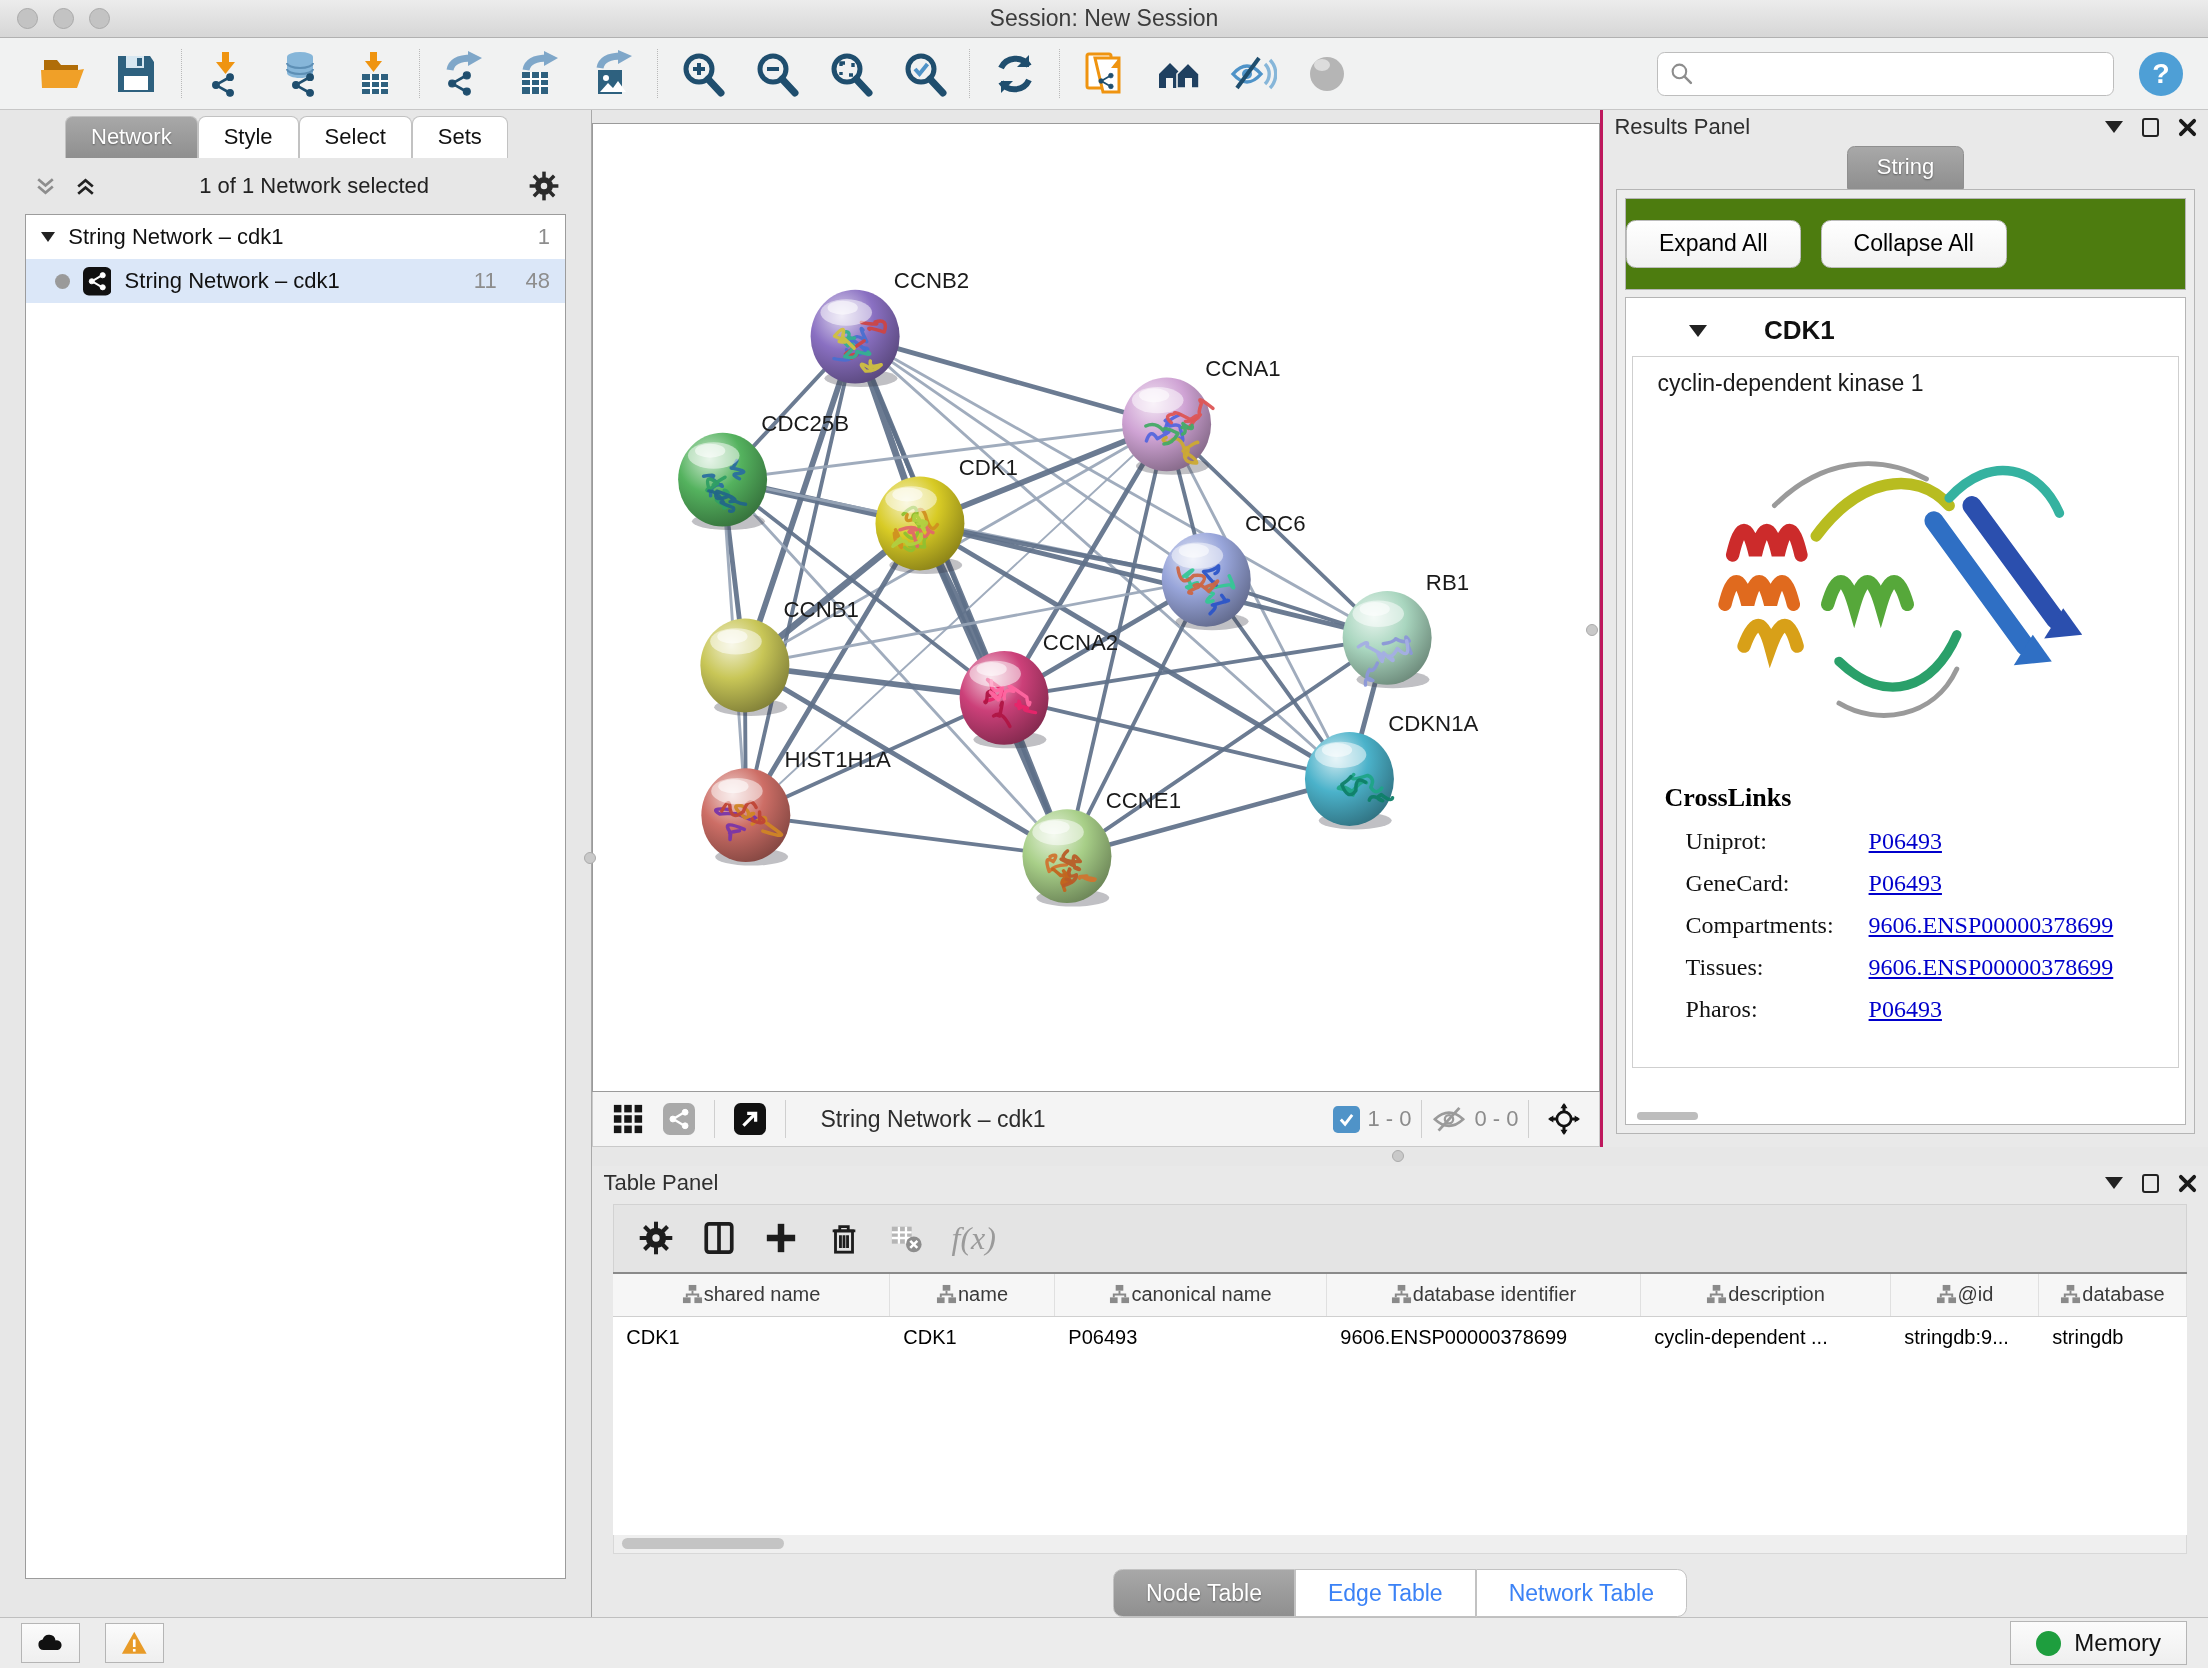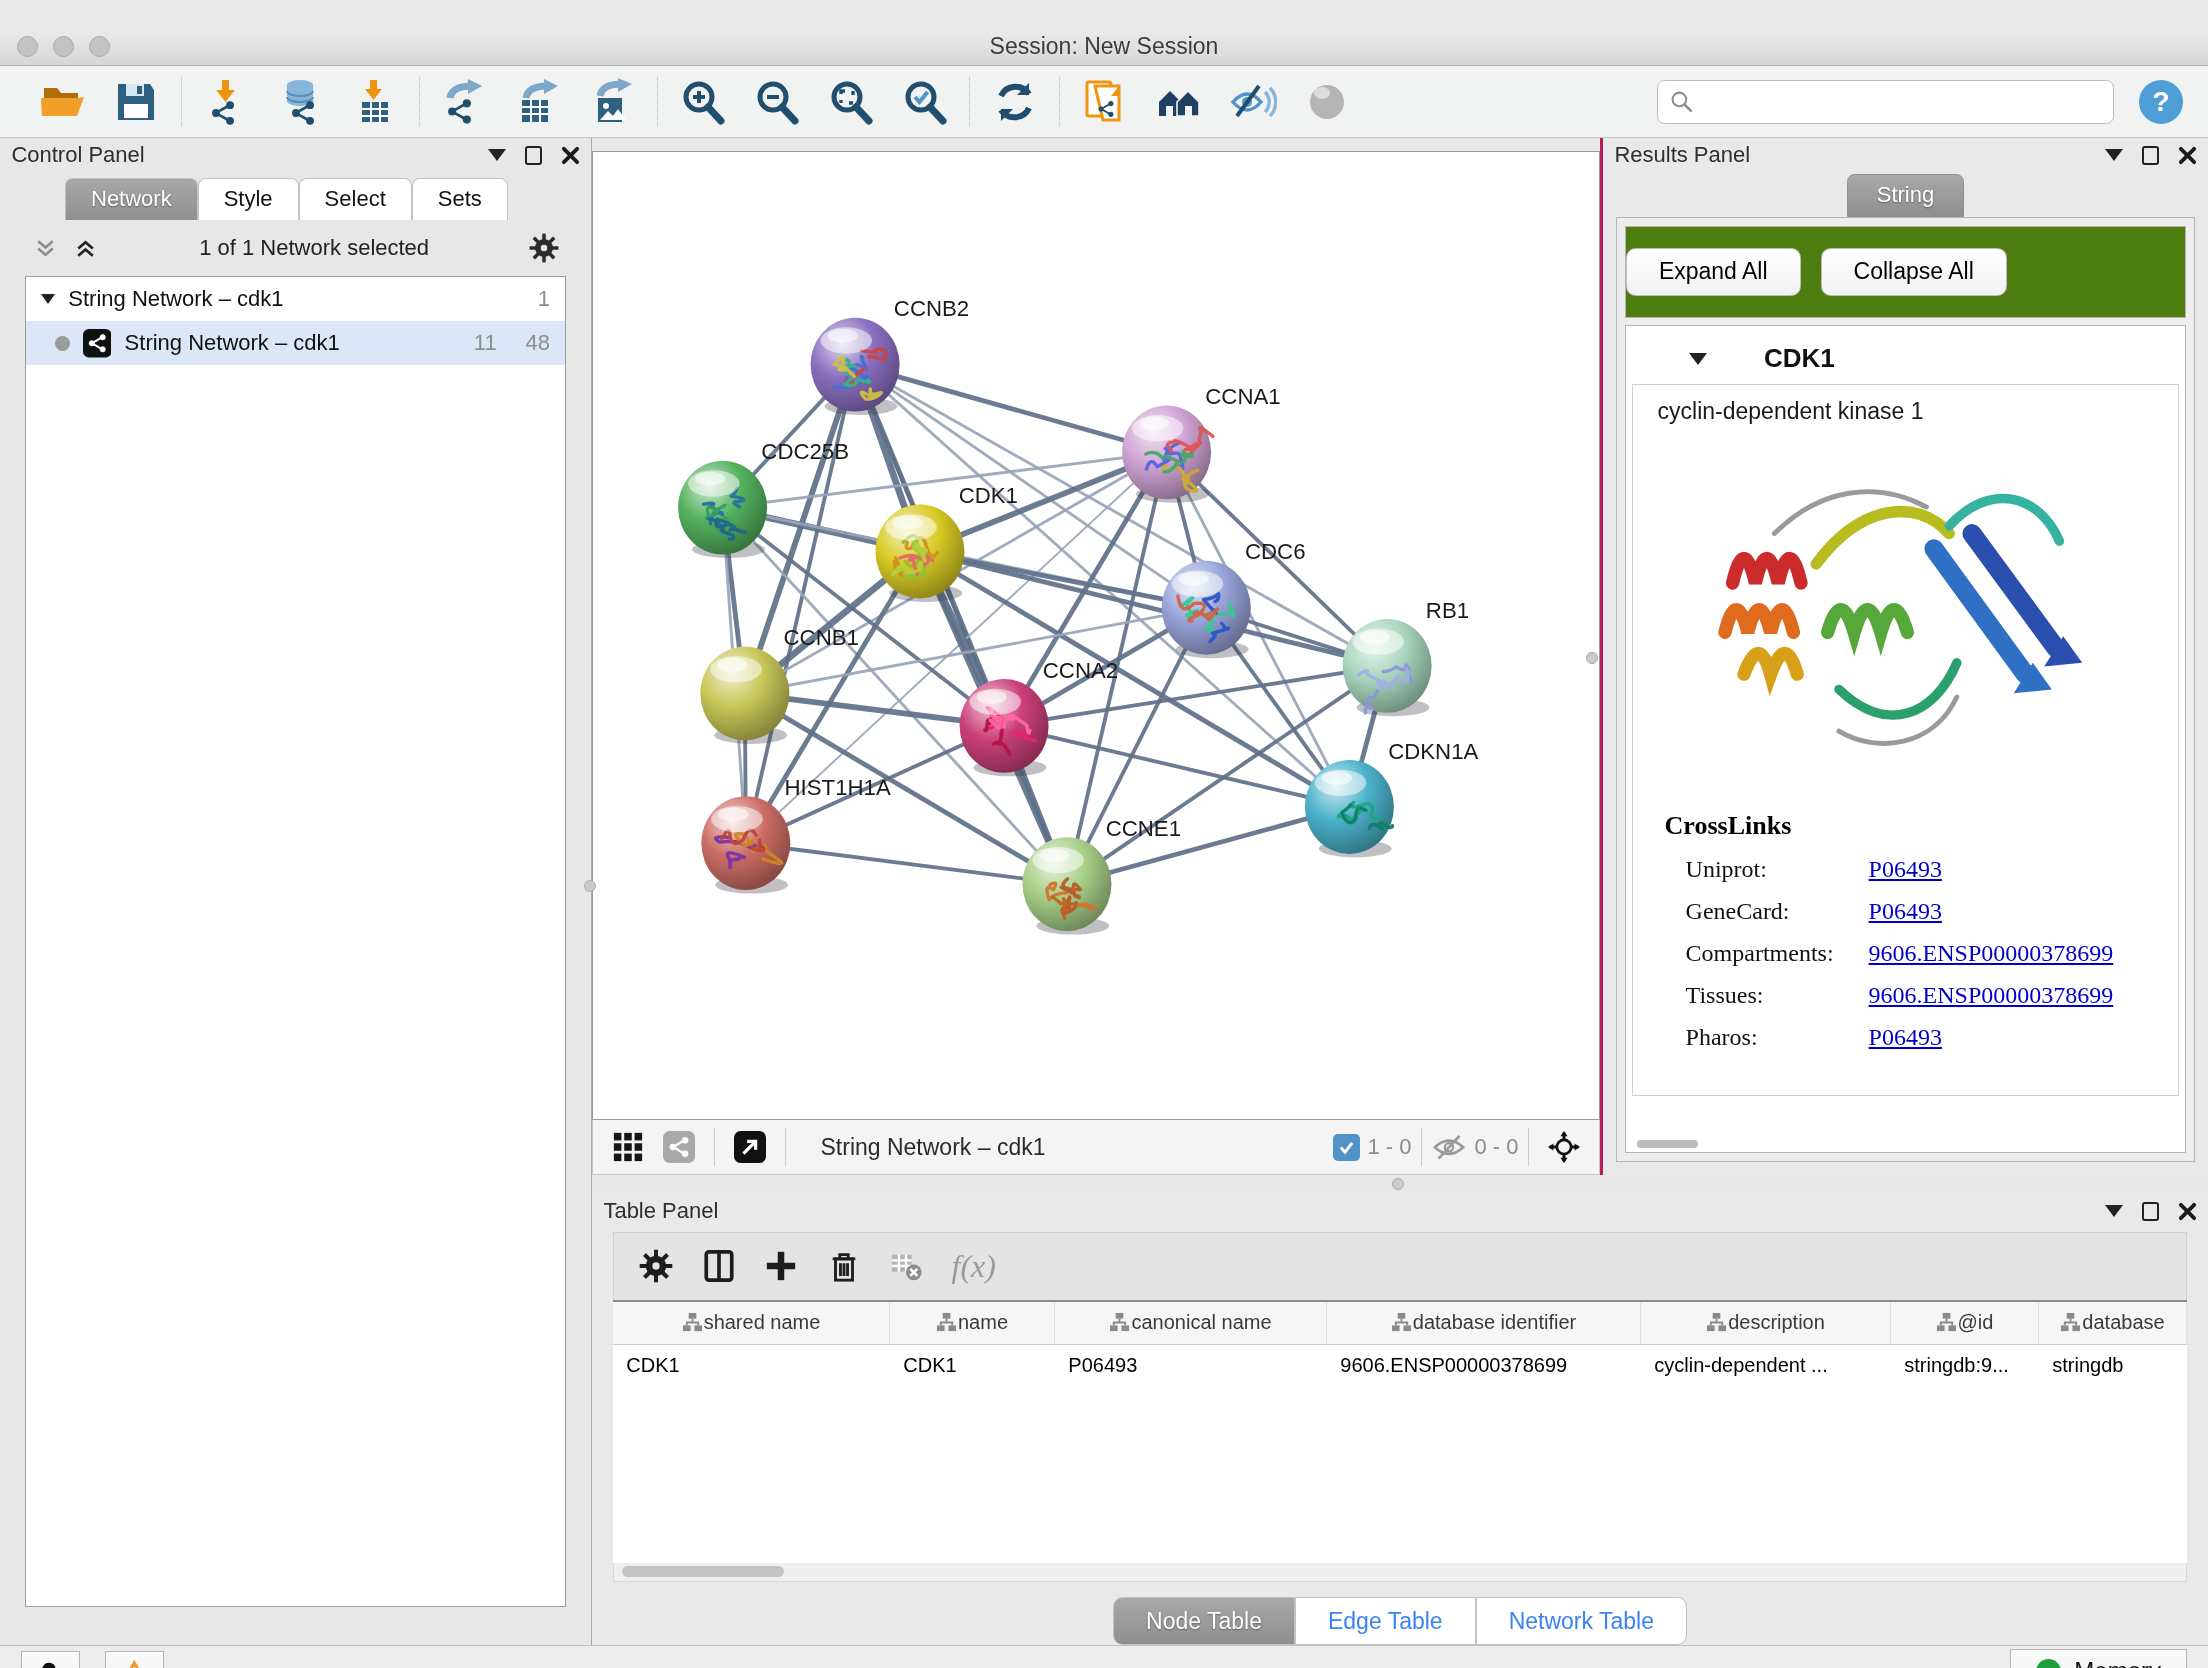--- a/index.html
+++ b/index.html
@@ -1,18 +1,18 @@
 <!DOCTYPE html>
 <html style="font-size:15px"><head>
 <meta charset="utf-8">
 <style>
   * { box-sizing: border-box; margin:0; padding:0; }
   html,body { width:2208px; height:1668px; }
   body { font-family:"Liberation Sans", sans-serif; background:#e9e9e9; overflow:hidden; }
-  .app { position:relative; width:2208px; height:1228px; background:#e9e9e9;margin-top:28px; }
+  .app { position:relative; width:2208px; height:1228px; background:#e9e9e9; }
 
   
   .titlebar { height:38px; background:linear-gradient(#ececec,#d6d6d6); border-bottom:1px solid #b1b1b1;
               display:flex; align-items:center; position:relative; }
   .traffic { display:flex; gap:15px; margin-left:17px; }
   .traffic span { width:21px; height:21px; border-radius:50%; background:#c3c3c3; border:1px solid #a9a9a9; display:block; }
   .wtitle { position:absolute; left:0; right:0; text-align:center; font-size:23px; color:#3c3c3c; }
 
   
   .toolbar { height:72px; background:#f1f2f2; border-bottom:1px solid #c7c7c7; display:flex; align-items:center; padding:0 25px; }
@@ -328,32 +328,20 @@
         <path d="M15 15l6 6" stroke="#8d8d8d" stroke-width="2.4" stroke-linecap="round"></path>
       </svg>
       <input value="" placeholder="" style="">
     </div>
     <button class="helpbtn"><span>?</span></button>
   </div>
 
   <div class="main">
 
     <aside class="control">
-      <div class="panelhead">
-        <span>Control Panel</span>
-        <span class="phicons">
-          <span class="tri-down"></span>
-          <span class="maxbox"></span>
-          <span class="xicon">
-              <svg viewBox="0 0 20 20" stroke="#1a1a1a">
-                <use href="#i-x"></use>
-              </svg>
-            </span>
-        </span>
-      </div>
       <div class="tabs">
         <button class="tab sel">Network</button>
         <button class="tab">Style</button>
         <button class="tab">Select</button>
         <button class="tab">Sets</button>
       </div>
       <div class="summary">
         <span class="chev">
           <svg viewBox="0 0 24 24" fill="none" stroke="#8d8d8d" stroke-width="2.6">
               <path d="M5 5l7 6 7-6M5 12l7 6 7-6"></path>

